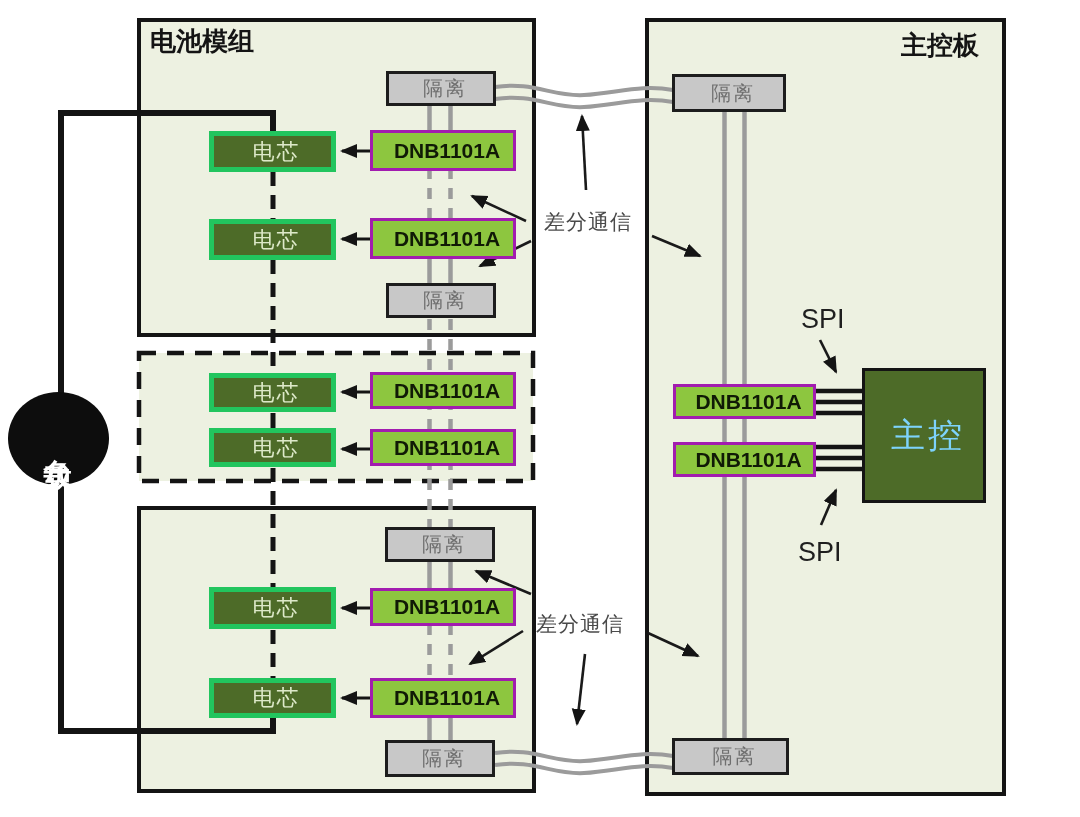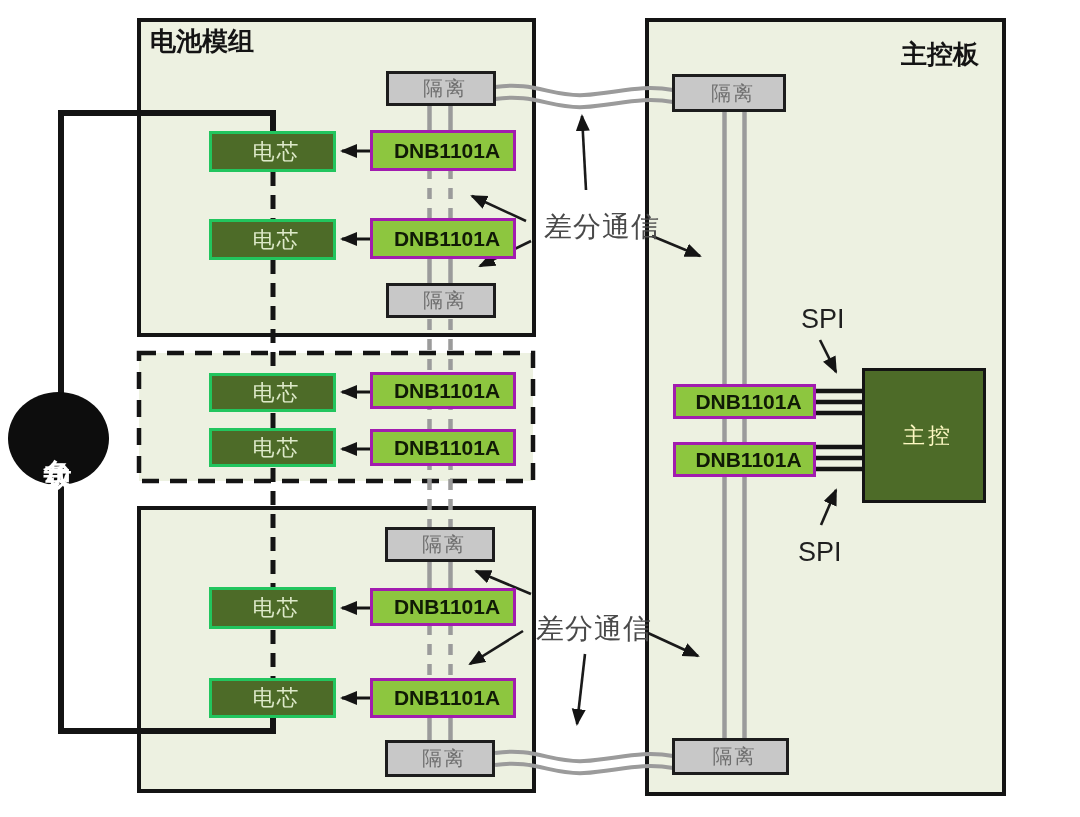--- a/index.html
+++ b/index.html
@@ -3,32 +3,32 @@
 <meta charset="utf-8">
 <style>
   html,body{margin:0;padding:0;background:#ffffff;}
   .canvas{
     position:relative;width:1063px;height:817px;background:#ffffff;overflow:hidden;
     font-family:"Liberation Sans","DejaVu Sans",sans-serif;
   }
   .modbox{position:absolute;background:#edf1e1;border:4px solid #141414;box-sizing:border-box;z-index:1;}
   .wires{position:absolute;left:0;top:0;width:1080px;height:817px;z-index:2;}
   .comp{position:absolute;box-sizing:border-box;display:flex;align-items:center;justify-content:center;z-index:3;padding-left:8px;}
-  .cell{background:#4d6b28;border:3px solid #22c55e;color:#dde9c9;font-size:22px;letter-spacing:2px;}
+  .cell{background:#4d6b28;border:5px solid #22c55e;color:#dde9c9;font-size:22px;letter-spacing:2px;}
   .chip{background:#8dc63f;border:3px solid #a21caf;color:#101a06;font-weight:bold;font-size:21px;}
   .iso{background:#c8c8c8;border:3px solid #1d1d1d;color:#6f6f6f;font-size:20px;letter-spacing:2px;}
-  .controller{background:#4d6b28;border:3px solid #141414;color:#fef9c3;font-size:22px;letter-spacing:3px;}
+  .controller{background:#4d6b28;border:3px solid #141414;color:#7dd3fc;font-size:34px;letter-spacing:3px;}
   .load{
     position:absolute;left:8px;top:392px;width:101px;height:93px;border-radius:50%;
     background:#0d0d0d;color:#ffffff;display:flex;align-items:center;justify-content:center;
     font-size:29px;font-weight:bold;z-index:3;
     writing-mode:vertical-rl;text-orientation:upright;letter-spacing:4px;
   }
   .title{position:absolute;font-size:26px;font-weight:bold;color:#141414;z-index:4;}
-  .note{position:absolute;font-size:28px;color:#4a4a4a;z-index:4;letter-spacing:1px;}
+  .note{position:absolute;font-size:21px;color:#4a4a4a;z-index:4;letter-spacing:1px;}
   .spi{position:absolute;font-size:27px;color:#1f1f1f;z-index:4;}
 </style>
 </head>
 <body>
 
 <div class="canvas">
 
   <div class="modbox" style="left:137px;top:18px;width:399px;height:319px;"></div>
   <div class="modbox" style="left:137px;top:506px;width:399px;height:287px;"></div>
   <div class="modbox" style="left:645px;top:18px;width:361px;height:778px;"></div>
@@ -116,21 +116,21 @@
       <path d="M648,633 L698,656" marker-end="url(#ah)"></path>
     </g>
 
     <g stroke="#1a1a1a" stroke-width="2.6" fill="none">
       <path d="M820,340 L836,372" marker-end="url(#ah)"></path>
       <path d="M821,525 L836,490" marker-end="url(#ah)"></path>
     </g>
   </svg>
 
   <div class="title" style="left:150px;top:24px;">电池模组</div>
-  <div class="title" style="left:901px;top:37px;">主控板</div>
+  <div class="title" style="left:901px;top:28px;">主控板</div>
 
   <div class="comp iso" style="left:386px;top:71px;width:110px;height:35px;">隔离</div>
   <div class="comp cell" style="left:209px;top:131px;width:127px;height:41px;">电芯</div>
   <div class="comp chip" style="left:370px;top:130px;width:146px;height:41px;">DNB1101A</div>
   <div class="comp cell" style="left:209px;top:219px;width:127px;height:41px;">电芯</div>
   <div class="comp chip" style="left:370px;top:218px;width:146px;height:41px;">DNB1101A</div>
   <div class="comp iso" style="left:386px;top:283px;width:110px;height:35px;">隔离</div>
 
   <div class="comp cell" style="left:209px;top:373px;width:127px;height:39px;">电芯</div>
   <div class="comp chip" style="left:370px;top:372px;width:146px;height:37px;">DNB1101A</div>

